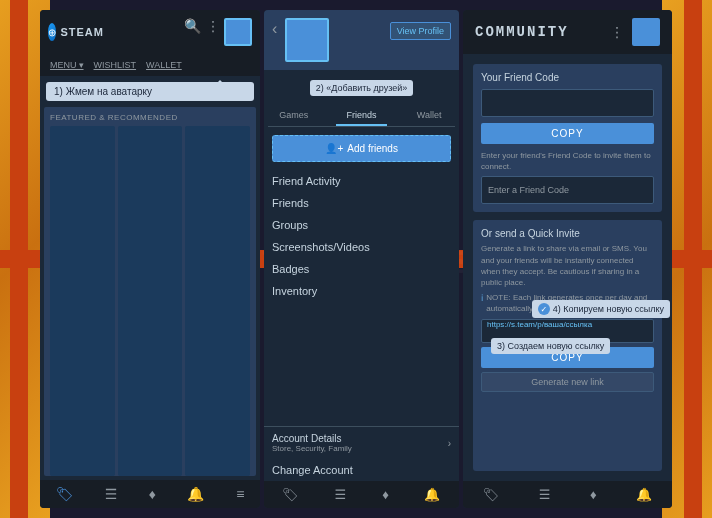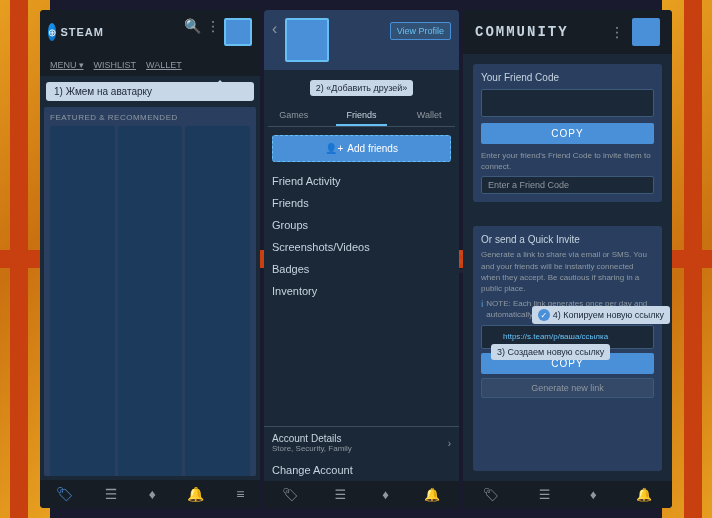--- a/index.html
+++ b/index.html
@@ -378,21 +378,21 @@
       background: #4a90d9;
       border-radius: 2px;
     }
 
     .community-body {
       flex: 1;
       padding: 10px;
       overflow: hidden;
       display: flex;
       flex-direction: column;
-      gap: 24px;
+      gap: 8px;
       border-radius: 6px;
     }
 
     .friend-code-section {
       background: #2a3f5f;
       border-radius: 3px;
       padding: 8px;
     }
     .section-label {
       color: #c6d4df;
@@ -421,21 +421,21 @@
     .section-desc {
       color: #8f98a0;
       font-size: 8px;
       margin-top: 6px;
       line-height: 1.4;
     }
     .enter-code-input {
       background: #1b2838;
       border: 1px solid #3d5a7a;
       border-radius: 2px;
-      height: 18px;
+      height: 28px;
       width: 100%;
       margin-top: 4px;
       color: #8f98a0;
       font-size: 9px;
       padding: 0 6px;
       display: flex;
       align-items: center;
     }
 
     .quick-invite-section {
@@ -468,22 +468,21 @@
       font-size: 9px;
       flex-shrink: 0;
     }
 
     .link-url-box {
       background: #1b2838;
       border: 1px solid #3d5a7a;
       border-radius: 2px;
       height: 24px;
       display: flex;
-      align-items: center;
-      padding: 0 21px;
+      padding: 0 5px;
       color: #66c0f4;
       font-size: 8px;
       margin: 4px 0;
     }
 
     .copy-btn-blue {
       background: #4a90d9;
       color: white;
       font-size: 10px;
       padding: 5px 0;

